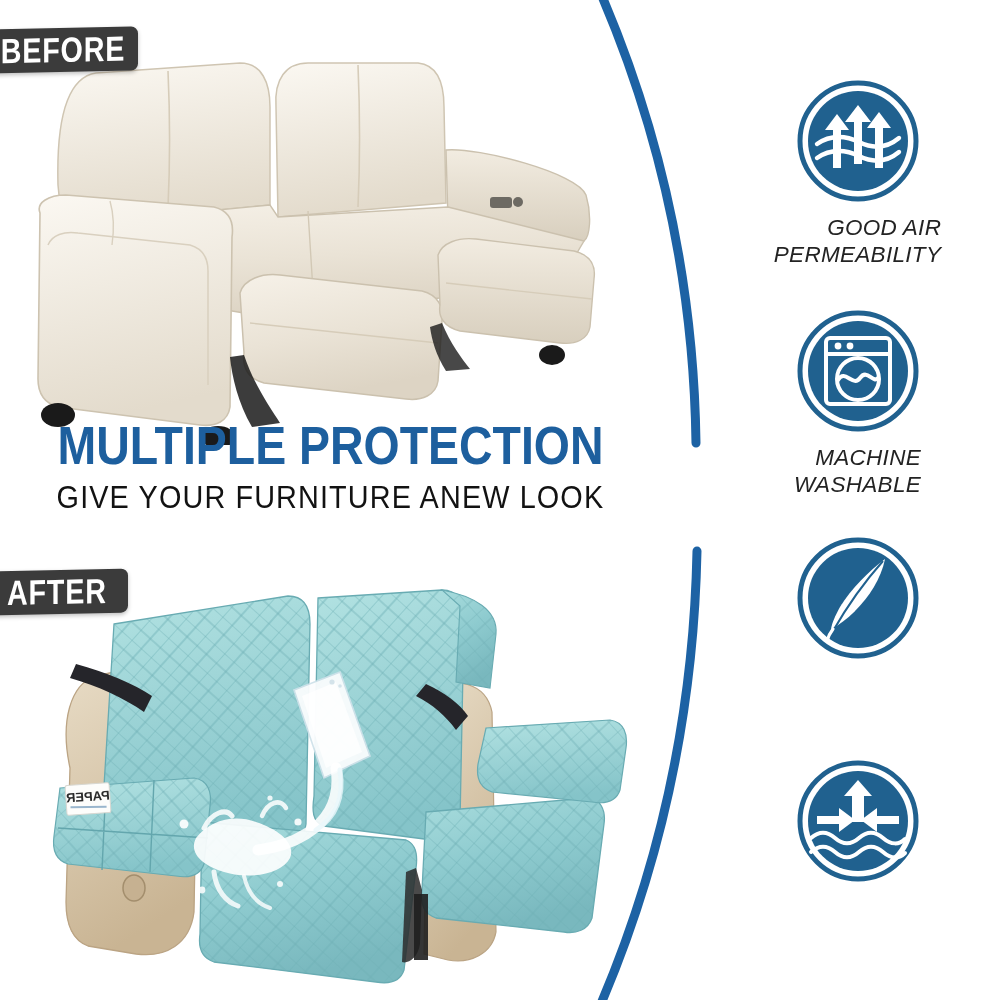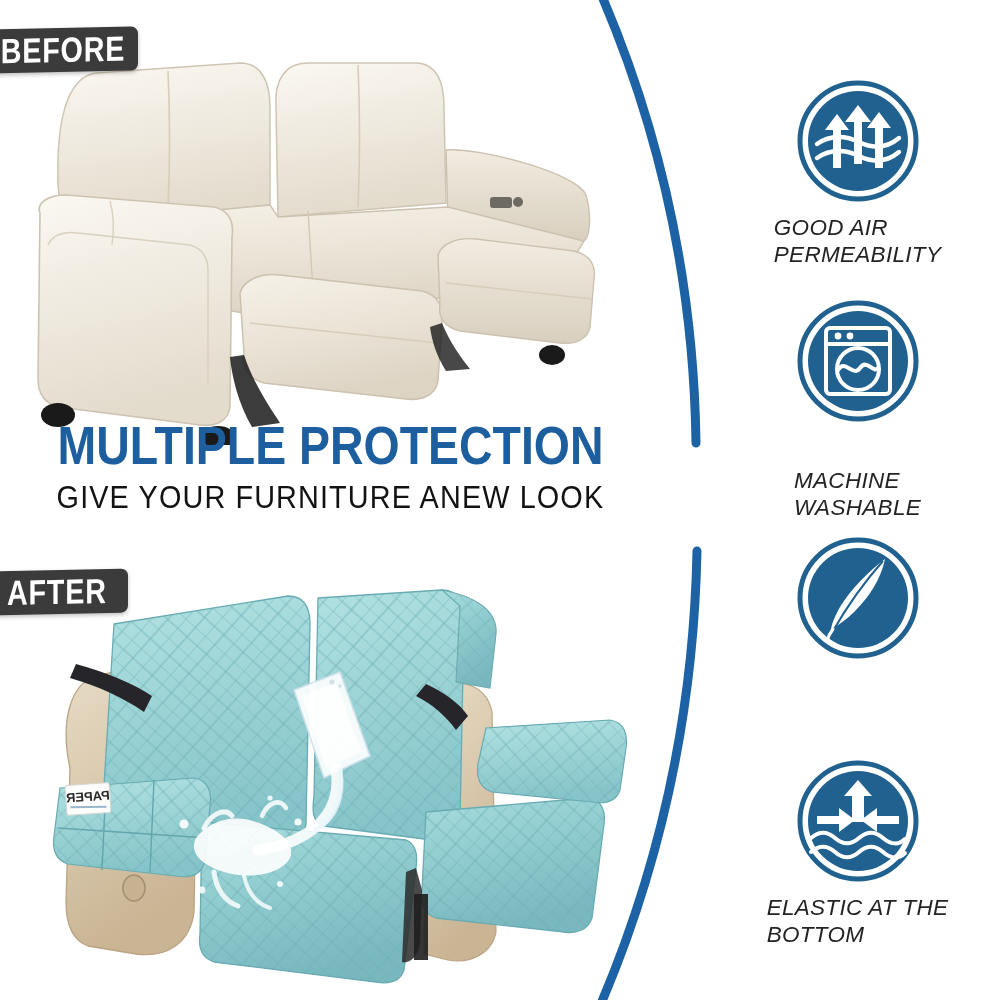--- a/index.html
+++ b/index.html
@@ -64,30 +64,30 @@
 
   
   .features{position:absolute;left:715px;top:0;width:285px;height:1000px;}
   .feature{
     position:absolute;left:0;width:285px;
     display:flex;flex-direction:column;align-items:center;
   }
   .feature-icon{width:122px;height:122px;display:block;}
   .feature-label{
     margin-top:12px;
-    text-align:left;
+    text-align:right;
     font-style:italic;
     font-size:22.5px;
     line-height:1.22;
     color:#232323;
     letter-spacing:.3px;
     white-space:pre-line;
   }
   .f1{top:80px;}
-  .f2{top:300px;gap:33px;}
+  .f2{top:310px;}
   .f3{top:537px;}
   .f4{top:760px;}
 </style>
 </head>
 <body>
 
 <div class="stage">
 
   <div class="left-col">
 
@@ -308,17 +308,15 @@
         <g fill="#ffffff">
           <path d="M55,62 L55,36 L47,36 L61,20 L75,36 L67,36 L67,62 Z"></path>
           <path d="M20,56 L42,56 L42,48 L58,60 L42,72 L42,64 L20,64 Z"></path>
           <path d="M102,56 L80,56 L80,48 L64,60 L80,72 L80,64 L102,64 Z"></path>
         </g>
         <g fill="none" stroke="#ffffff" stroke-width="4" stroke-linecap="round">
           <path d="M14,78 C22,71 30,71 38,78 C46,85 54,85 62,78 C70,71 78,71 86,78 C94,85 102,85 108,79"></path>
           <path d="M14,92 C22,85 30,85 38,92 C46,99 54,99 62,92 C70,85 78,85 86,92 C94,99 102,99 108,93"></path>
         </g>
       </svg>
-      <div class="feature-label">ELASTIC AT THE
-BOTTOM</div>
     </div>
   </div>
 </div>
 
 </body></html>

